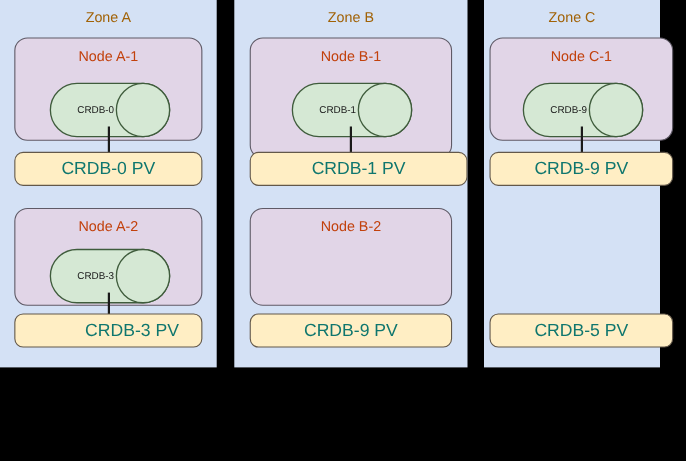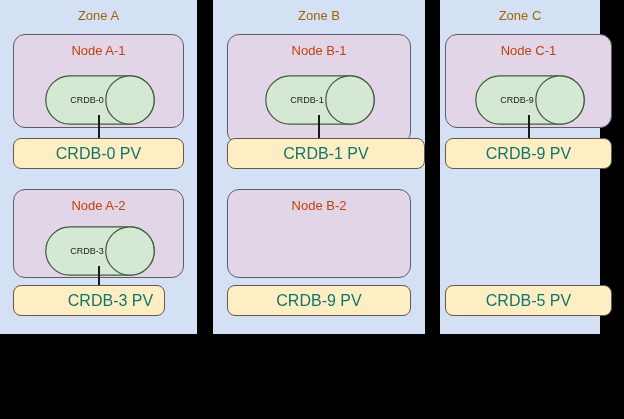--- a/index.html
+++ b/index.html
@@ -143,21 +143,21 @@
         <svg viewBox="0 0 110 50" xmlns="http://www.w3.org/2000/svg">
           <path d="M 25 0.8 L 85 0.8 A 24.2 24.2 0 0 1 85 49.2 L 25 49.2 A 24.2 24.2 0 0 1 25 0.8 Z" fill="#d5e8d4" stroke="#3f5c3c" stroke-width="1.2"></path>
           <circle cx="85" cy="25" r="24.2" fill="#d5e8d4" stroke="#3f5c3c" stroke-width="1.2"></circle>
         </svg>
         <div class="cylinder-label">CRDB-3</div>
       </div>
     </div>
 
     <div class="connector" style="left:98px; top:266px; height:20px;"></div>
 
-    <div class="pv" style="left:13px; top:285px; width:152px; height:31px;padding-left:43px;">
+    <div class="pv" style="left:13px; top:285px; width:171px; height:31px;padding-left:43px;">
       <div class="pv-label">CRDB-3 PV</div>
     </div>
   </div>
 
   <div class="zone" style="left:213px; width:212px;">
     <div class="zone-label">Zone B</div>
 
     <div class="node" style="left:14px; top:34px; width:184px; height:110px;">
       <div class="node-label">Node B-1</div>
       <div class="cylinder" style="left:37px; top:40px;">

